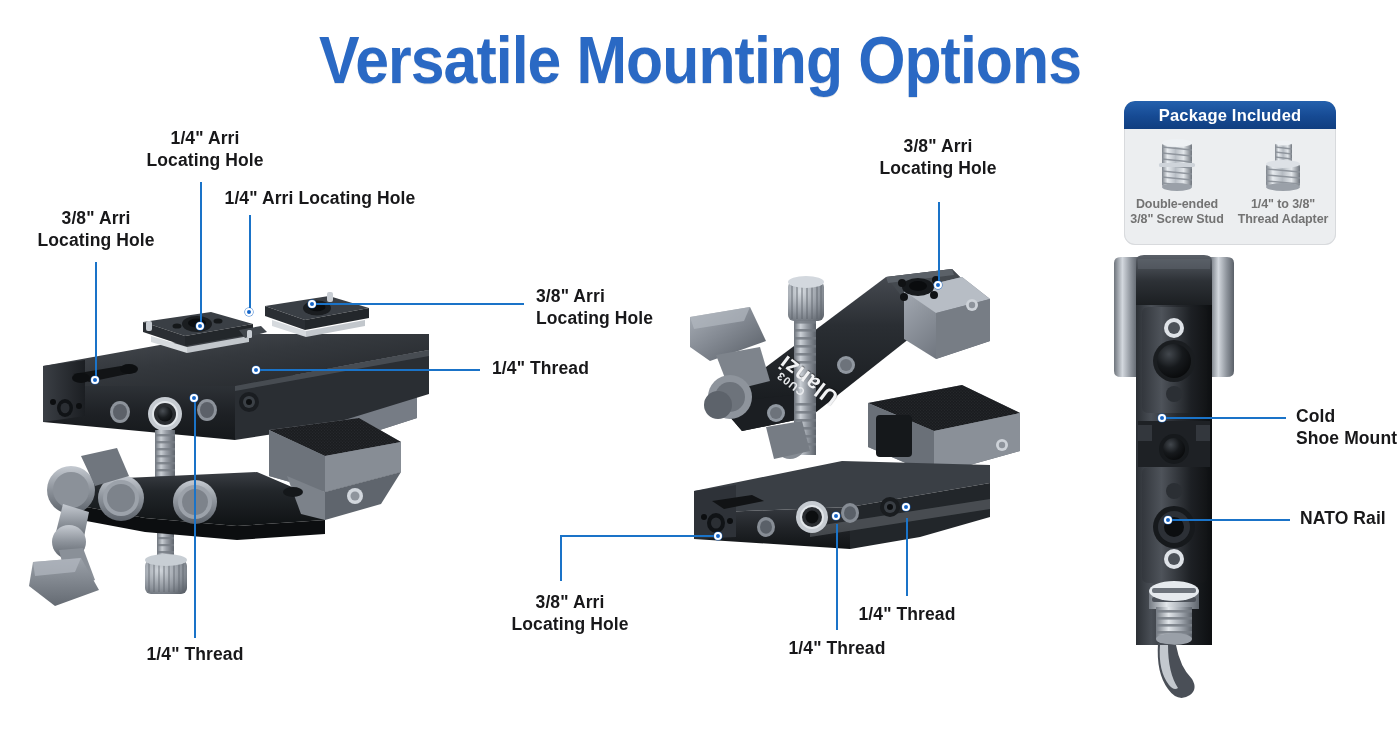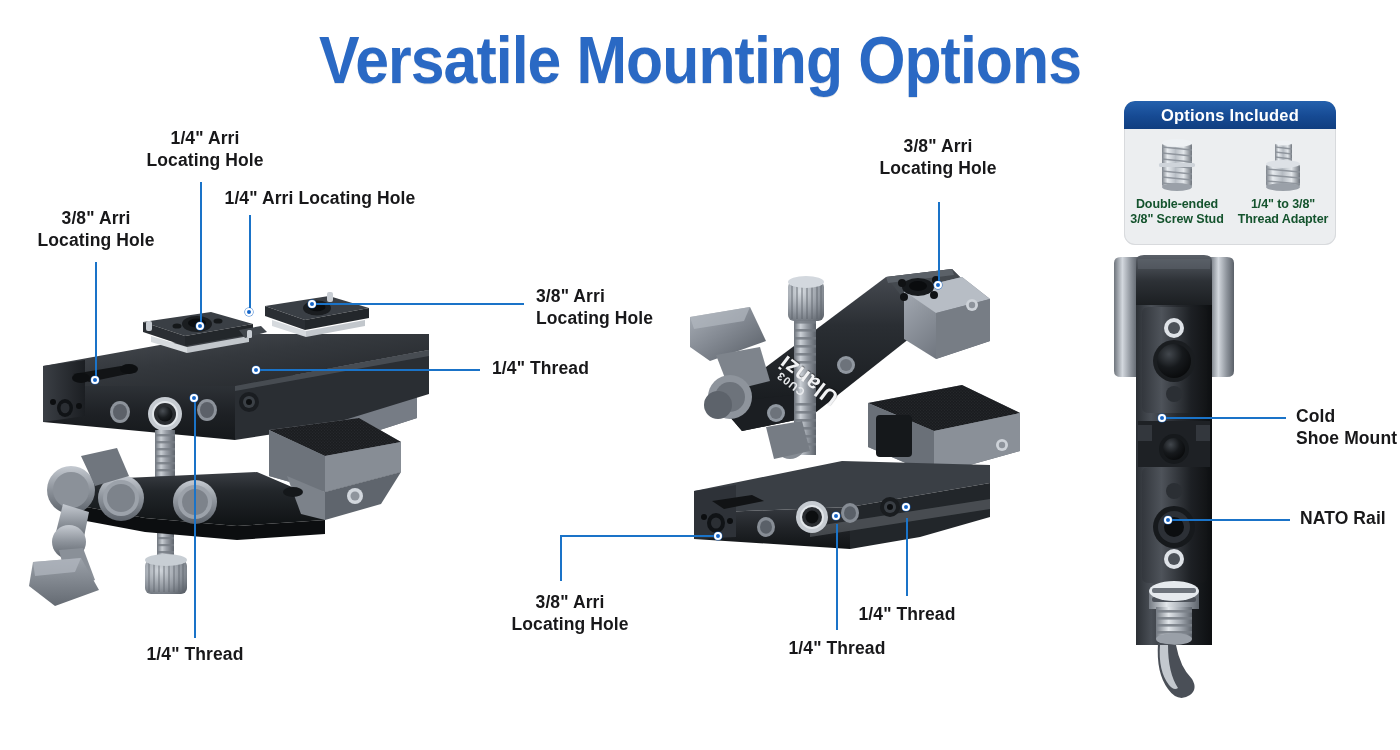--- a/index.html
+++ b/index.html
@@ -66,21 +66,21 @@
     border-radius:11px 11px 0 0;
     color:#fff;font-size:16.5px;font-weight:700;
     display:flex;align-items:center;justify-content:center;
     letter-spacing:.2px;
   }
   #pkg-body{display:flex;height:116px;}
   .pkg-item{flex:1;display:flex;flex-direction:column;align-items:center;padding-top:7px;}
   .pkg-art{height:56px;display:flex;align-items:flex-end;justify-content:center;}
   .pkg-cap{
     margin-top:5px;text-align:center;font-size:12.5px;font-weight:700;
-    color:#14532d;line-height:1.22;white-space:pre-line;letter-spacing:-.1px;
+    color:#737373;line-height:1.22;white-space:pre-line;letter-spacing:-.1px;
   }
 
   
   .prod{position:absolute;}
   .ulz{
     position:absolute;
     color:#f2f3f5;font-weight:700;
     letter-spacing:.5px;
     text-shadow:0 1px 1px rgba(0,0,0,.5);
   }
@@ -564,21 +564,21 @@
   <div class="lbl l" style="left:1296px;top:406px;width:120px;">Cold
 Shoe Mount</div>
   <div class="ln lnh" style="left:1162px;top:417px;width:124px;"></div>
   <div class="dot" style="left:1158px;top:414px;"></div>
 
   <div class="lbl l" style="left:1300px;top:508px;width:120px;">NATO Rail</div>
   <div class="ln lnh" style="left:1168px;top:519px;width:122px;"></div>
   <div class="dot" style="left:1164px;top:516px;"></div>
 
   <div id="pkg">
-    <div id="pkg-head">Options Included</div>
+    <div id="pkg-head">Package Included</div>
     <div id="pkg-body">
 
       <div class="pkg-item">
         <div class="pkg-art">
           <svg width="44" height="54" viewBox="0 0 44 54">
             <defs>
               <linearGradient id="sg1" x1="0" y1="0" x2="1" y2="0">
                 <stop offset="0" stop-color="#7d838b"></stop>
                   <stop offset=".18" stop-color="#e8ecf0"></stop>
                 <stop offset=".45" stop-color="#b8bec5"></stop>

